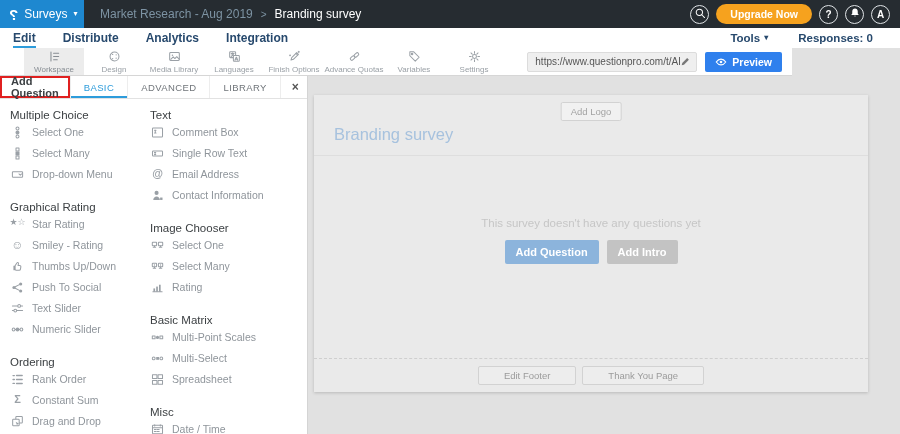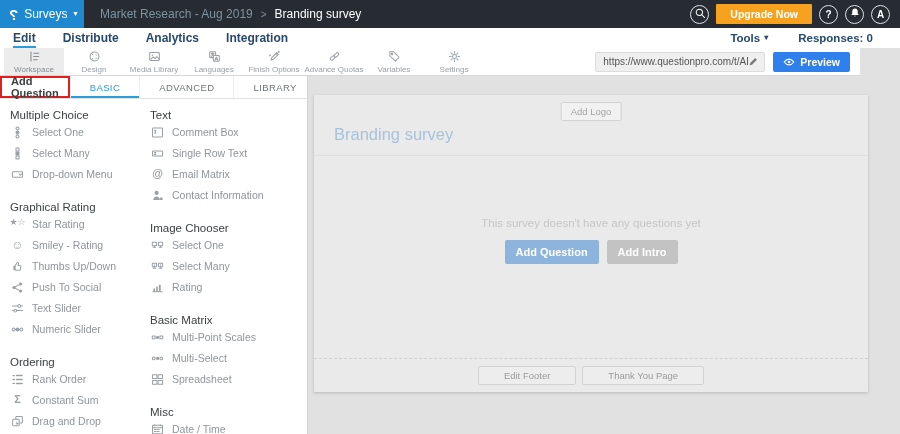--- a/index.html
+++ b/index.html
@@ -10,49 +10,49 @@
   .logo-block { width:84px; height:28px; background:#1e88d0; color:#fff; display:flex; align-items:center; gap:6px; padding:0 9px; cursor:pointer; }
   .logo-glyph { font-size:15px; font-weight:bold; transform:scaleX(-1); }
   .logo-text { font-size:12px; }
   .caret { font-size:8px; line-height:1; }
   .breadcrumb { display:flex; align-items:center; gap:8px; margin-left:16px; font-size:12px; }
   .bc-parent { color:#7d93a3; }
   .bc-sep { color:#7d93a3; font-size:10px; }
   .bc-current { color:#ffffff; }
   .topbar-right { margin-left:auto; display:flex; align-items:center; gap:7px; padding-right:10px; }
   .circle-btn { width:19px; height:19px; border:1px solid #dfe3e6; border-radius:50%; display:flex; align-items:center; justify-content:center; color:#fff; font-size:10px; font-weight:bold; cursor:pointer; }
-  .upgrade-btn { background:#f6a21e; color:#fff; font-size:10.5px; font-weight:bold; padding:4px 14px; border-radius:1px; cursor:pointer; }
+  .upgrade-btn { background:#f6a21e; color:#fff; font-size:10.5px; font-weight:bold; padding:4px 14px; border-radius:10px; cursor:pointer; }
 
   
   .navbar { position:absolute; left:0; top:28px; width:900px; height:20px; background:#fff; display:flex; align-items:center; padding:0 13px; }
   .nav-item { font-size:12px; font-weight:bold; color:#27496d; margin-right:27px; height:19px; display:flex; align-items:center; cursor:pointer; }
   .nav-item.active { box-shadow:inset 0 -2px 0 #2d9cdb; }
   .nav-right { margin-left:auto; display:flex; align-items:center; gap:30px; padding-right:14px; font-size:11.5px; color:#27496d; font-weight:bold; }
   .nav-right .caret { color:#27496d; }
   .tools-wrap { display:flex; align-items:center; gap:4px; cursor:pointer;justify-content:flex-end; }
 
   
-  .toolbar { position:absolute; left:0; top:48px; width:860px; height:28px; background:#fff; border-bottom:1px solid #d6d6d6; display:flex; align-items:stretch; padding-left:4px; }
+  .toolbar { position:absolute; left:0; top:48px; width:792px; height:28px; background:#fff; border-bottom:1px solid #d6d6d6; display:flex; align-items:stretch; padding-left:24px; }
   .tool-item { width:60px; display:flex; flex-direction:column; align-items:center; justify-content:center; gap:1px; color:#9aa0a6; cursor:pointer; }
   .tool-item.active { background:#ececec; color:#868c92; }
   .tool-item .tico { height:14px; display:flex; align-items:center; }
   .tool-item .tlbl { font-size:8px; white-space:nowrap; }
   .toolbar-right { margin-left:auto; display:flex; align-items:center; gap:8px; padding-right:10px; }
   .url-box { width:170px; height:20px; background:#efefef; border:1px solid #dcdcdc; border-radius:2px; display:flex; align-items:center; padding:0 5px 0 7px; cursor:text; }
   .url-text { flex:1; font-size:10px; color:#555; white-space:nowrap; overflow:hidden; }
   .url-box .pico { color:#777; display:flex; }
   .preview-btn { height:20px; background:#2f80ed; color:#fff; border-radius:2px; font-size:10.5px; font-weight:bold; display:flex; align-items:center; gap:5px; padding:0 10px; cursor:pointer; }
   .preview-btn .eico { display:flex; color:#fff; }
 
   
   .left-panel { position:absolute; left:0; top:76px; width:308px; height:358px; background:#fff; border-right:1px solid #d4d4d4; }
   .panel-header { height:23px; border-bottom:1px solid #e2e2e2; display:flex; align-items:stretch; }
   .add-q-btn { border:2px solid #e02020; background:#fff; font-size:11px; font-weight:bold; color:#3c4043; display:flex; align-items:center; padding:0 9px; cursor:pointer; }
   .panel-tabs { margin-left:auto; display:flex; align-items:stretch; }
-  .panel-tab { font-size:9.5px; letter-spacing:.4px; color:#70757a; display:flex; align-items:center; padding:0 19px; border-left:1px solid #ededed; cursor:pointer; }
+  .panel-tab { font-size:9.5px; letter-spacing:.4px; color:#70757a; display:flex; align-items:center; padding:0 13px; border-left:1px solid #ededed; cursor:pointer; }
   .panel-tab.active { color:#2d9cdb; box-shadow:inset 0 -2px 0 #2d9cdb; }
   .panel-close { padding:0 11px; color:#555; font-size:12px; font-weight:bold; display:flex; align-items:center; border-left:1px solid #ededed; cursor:pointer; }
   .panel-body { display:flex; padding-left:10px; }
   .pcol0 { width:140px; }
   .pcol1 { width:156px; }
   .section-title { font-size:11.5px; font-weight:normal; color:#3c4043; margin:12px 0 5px; }
   .pcol0 .section-title:first-child, .pcol1 .section-title:first-child { margin-top:10px; }
   .q-item { display:flex; align-items:flex-start; gap:7px; height:21px; color:#8f959b; font-size:10.5px; cursor:pointer; }
   .q-item .ico { width:15px; display:flex; justify-content:center; align-items:center; color:#9aa0a6; }
   .gi { line-height:1; }
@@ -374,21 +374,21 @@
               <rect x="1.6" y="4.4" width="10.8" height="5.2" rx="0.8"></rect>
               <path d="M4.4 5.8v2.4M3.7 5.8h1.4M3.7 8.2h1.4"></path>
             </svg>
           </span>
           <span>Single Row Text</span>
         </div>
         <div class="q-item">
           <span class="ico">
             <span class="gi" style="font-size:11px;font-weight:bold;">@</span>
           </span>
-          <span>Email Matrix</span>
+          <span>Email Address</span>
         </div>
         <div class="q-item">
           <span class="ico">
             <svg width="13" height="13" viewBox="0 0 14 14" fill="none" stroke="currentColor" stroke-width="1.1" stroke-linecap="round" stroke-linejoin="round">
               <circle cx="6" cy="4.2" r="2.2" fill="currentColor" stroke="none"></circle>
               <path d="M2.4 11.8c.2-2.4 1.7-3.8 3.6-3.8s3.4 1.4 3.6 3.8z" fill="currentColor" stroke="none"></path>
               <rect x="9.8" y="9.2" width="2.6" height="2.6" fill="currentColor" stroke="none"></rect>
             </svg>
           </span>
           <span>Contact Information</span>

